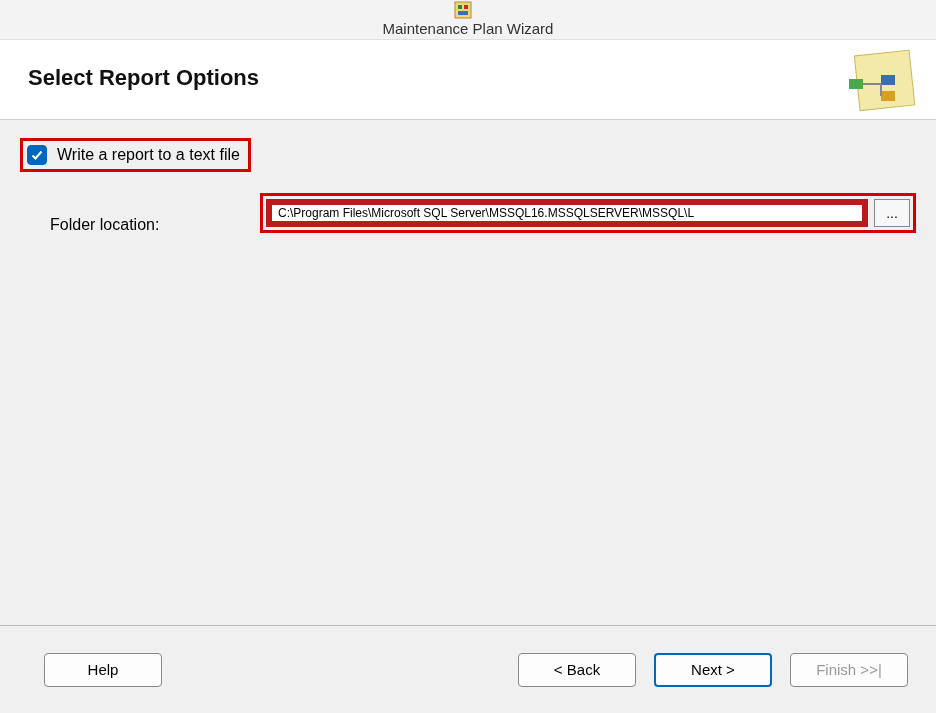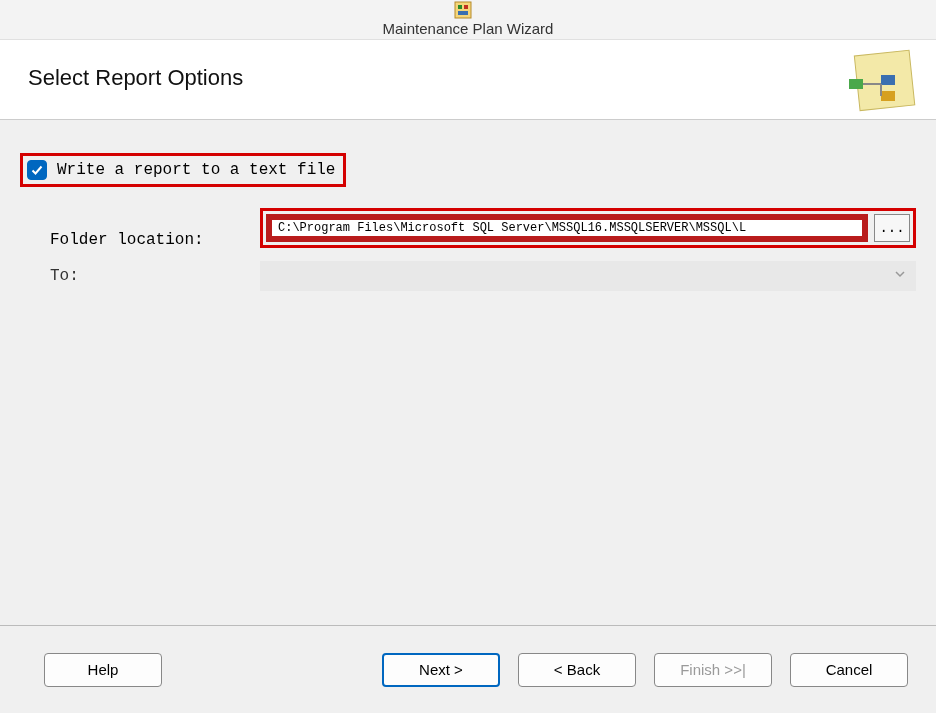--- a/index.html
+++ b/index.html
@@ -43,39 +43,38 @@
       display: flex;
       align-items: center;
       padding: 10px 12px 10px 28px;
       border-bottom: 1px solid #ccc;
       height: 80px;
       position: relative;
     }
     .header-text { flex: 1; }
     .header-title {
       font-size: 22px;
-      font-weight: 400;
+      font-weight: 700;
       color: #111;
       margin-bottom: 4px;
     }
     .header-sub {
       font-size: 15px;
       color: #222;
       padding-left: 22px;
     }
     .header-graphic {
       width: 85px; height: 70px;
       flex-shrink: 0;
     }
 
     .content {
-      padding: 33px 20px;
+      padding: 18px 20px;
       background: #f0f0f0;
       height: 505px;
-      font-family: Liberation Mono, monospace;
     }
 
     .row {
       display: flex;
       align-items: center;
       margin-bottom: 12px;
     }
     .highlight-red { border: 3px solid #d40000; }
     .checkbox {
       width: 20px; height: 20px;
@@ -238,33 +237,22 @@
 
   <div class="row row-folder">
     <div class="lbl-folder">Folder location:</div>
     <div class="folder-group highlight-red">
       <input class="folder-input" type="text" value="C:\Program Files\Microsoft SQL Server\MSSQL16.MSSQLSERVER\MSSQL\L" style="">
       <div class="browse-btn">...</div>
     </div>
   </div>
 
 
-  <div class="row row-to">
-    <div class="lbl-to">To:</div>
-    <div class="combo">
-      <span class="chev">
-        <svg width="12" height="12" viewBox="0 0 12 12">
-            <polyline points="2,4 6,8 10,4" fill="none" stroke="#999" stroke-width="1.5"></polyline>
-          </svg>
-      </span>
-    </div>
-  </div>
 
 </div>
 
 <div class="footer">
   <div class="btn help">Help</div>
   <div class="spacer"></div>
+  <div class="btn">&lt; Back</div>
   <div class="btn primary">Next &gt;</div>
-  <div class="btn">&lt; Back</div>
   <div class="btn disabled">Finish &gt;&gt;|</div>
-  <div class="btn">Cancel</div>
 </div>
 
 </body></html>

